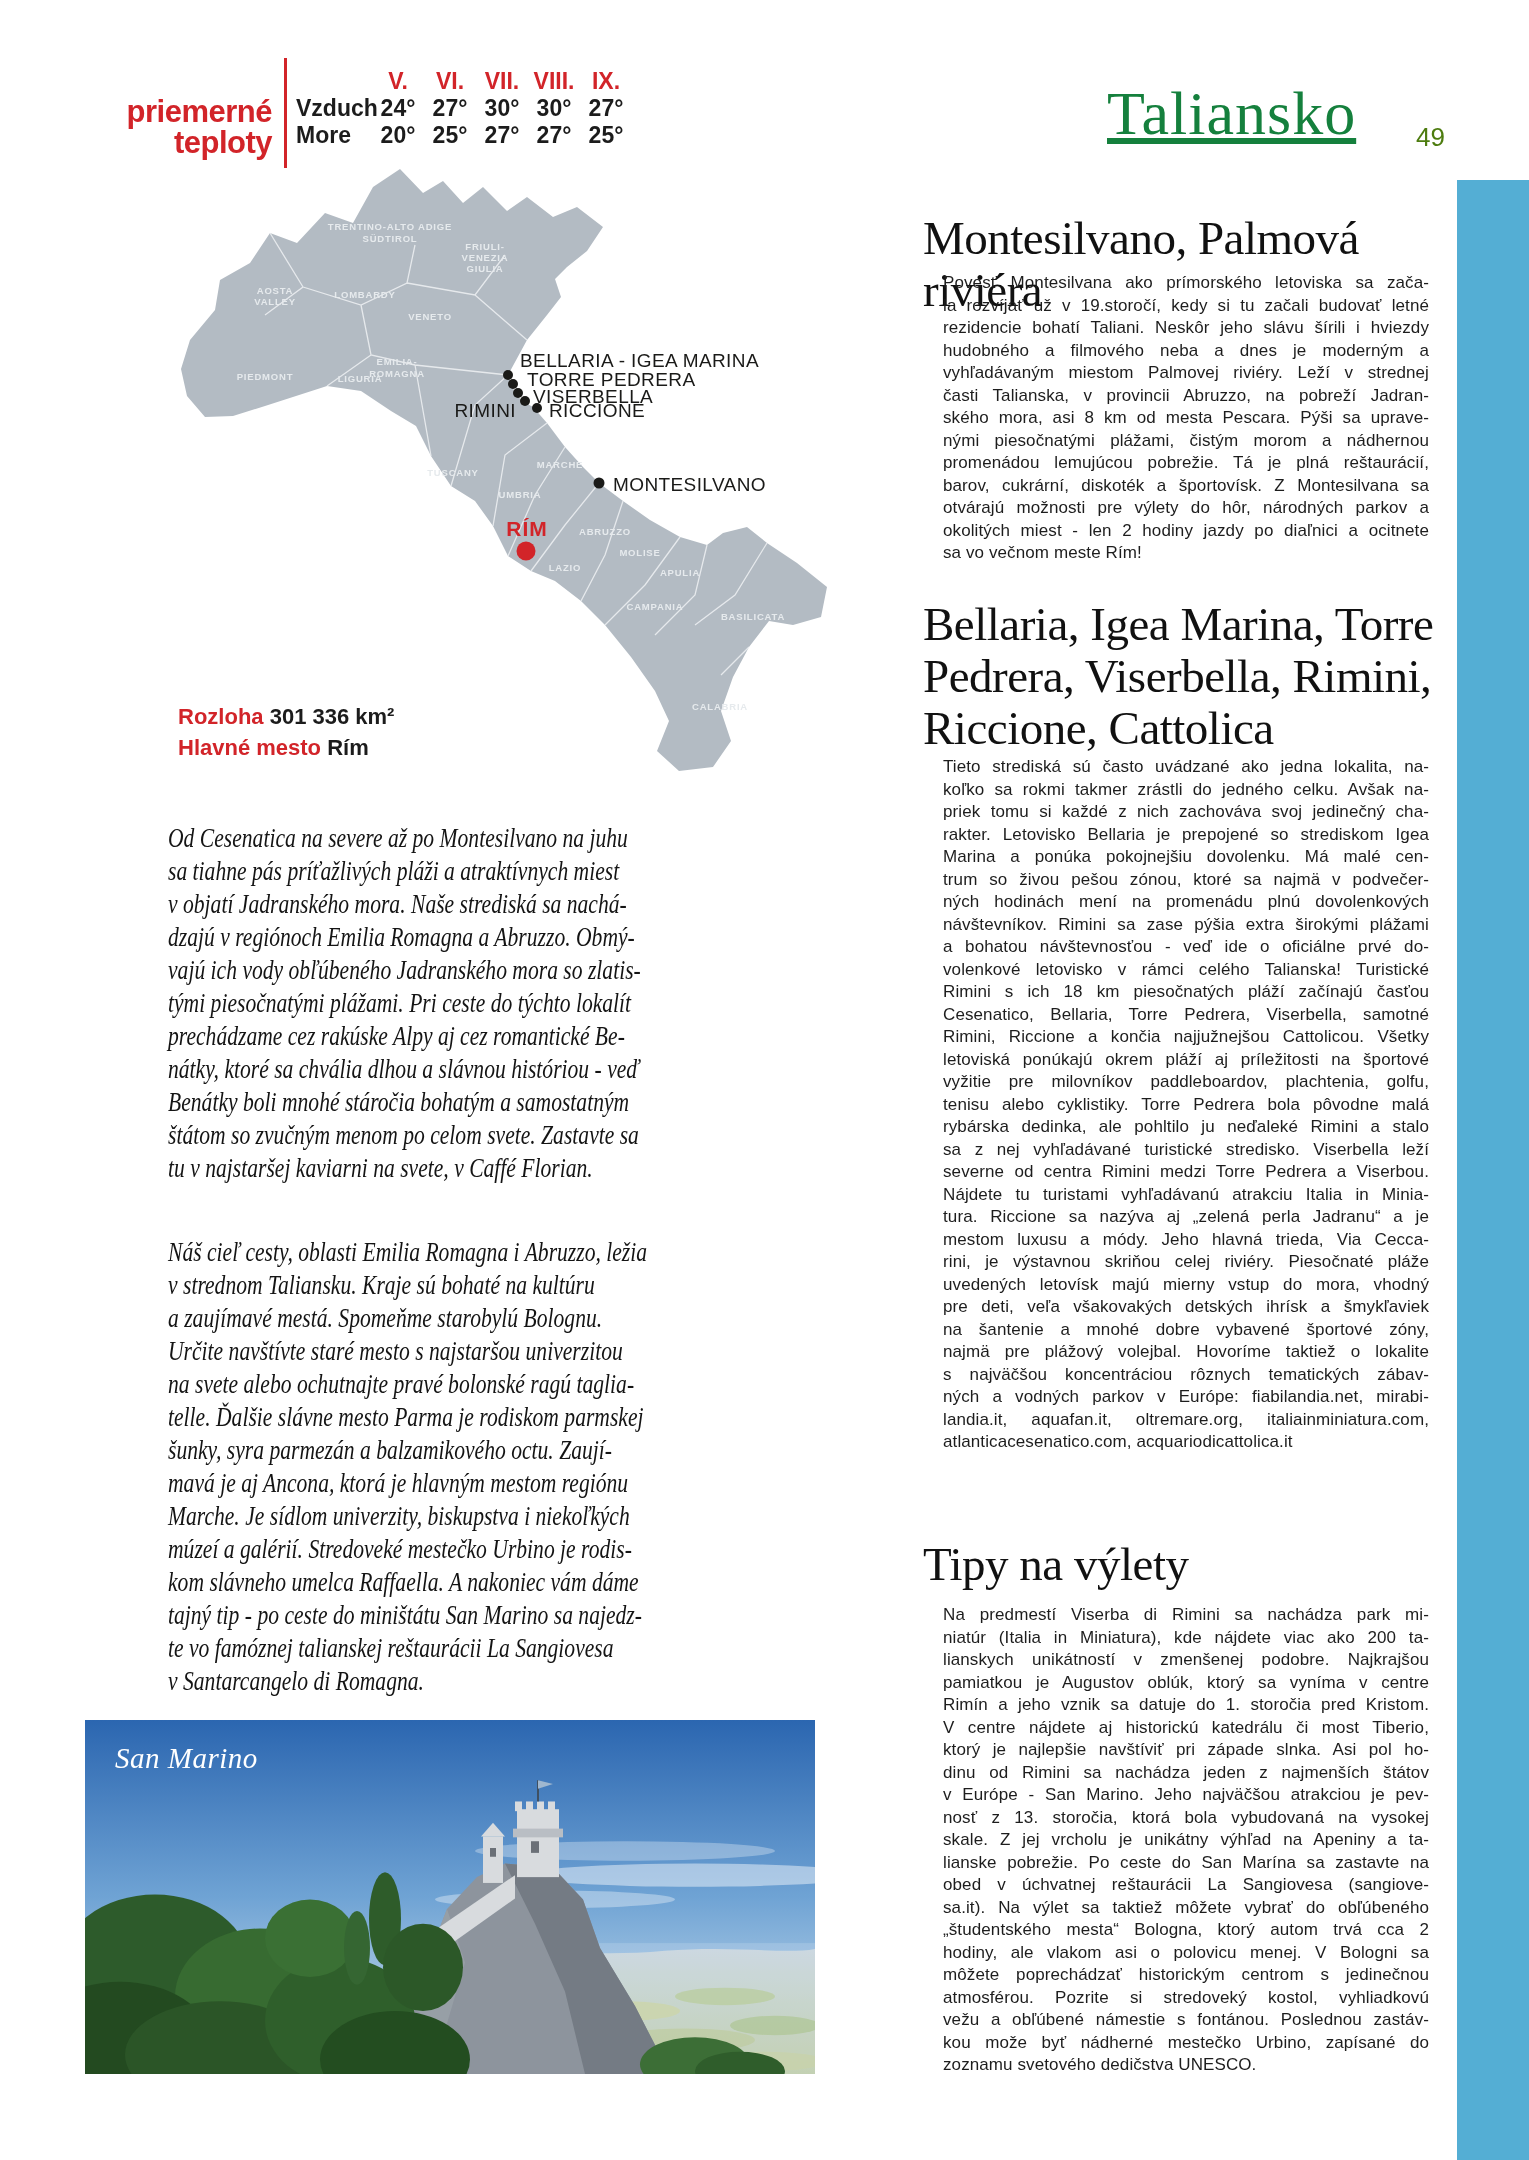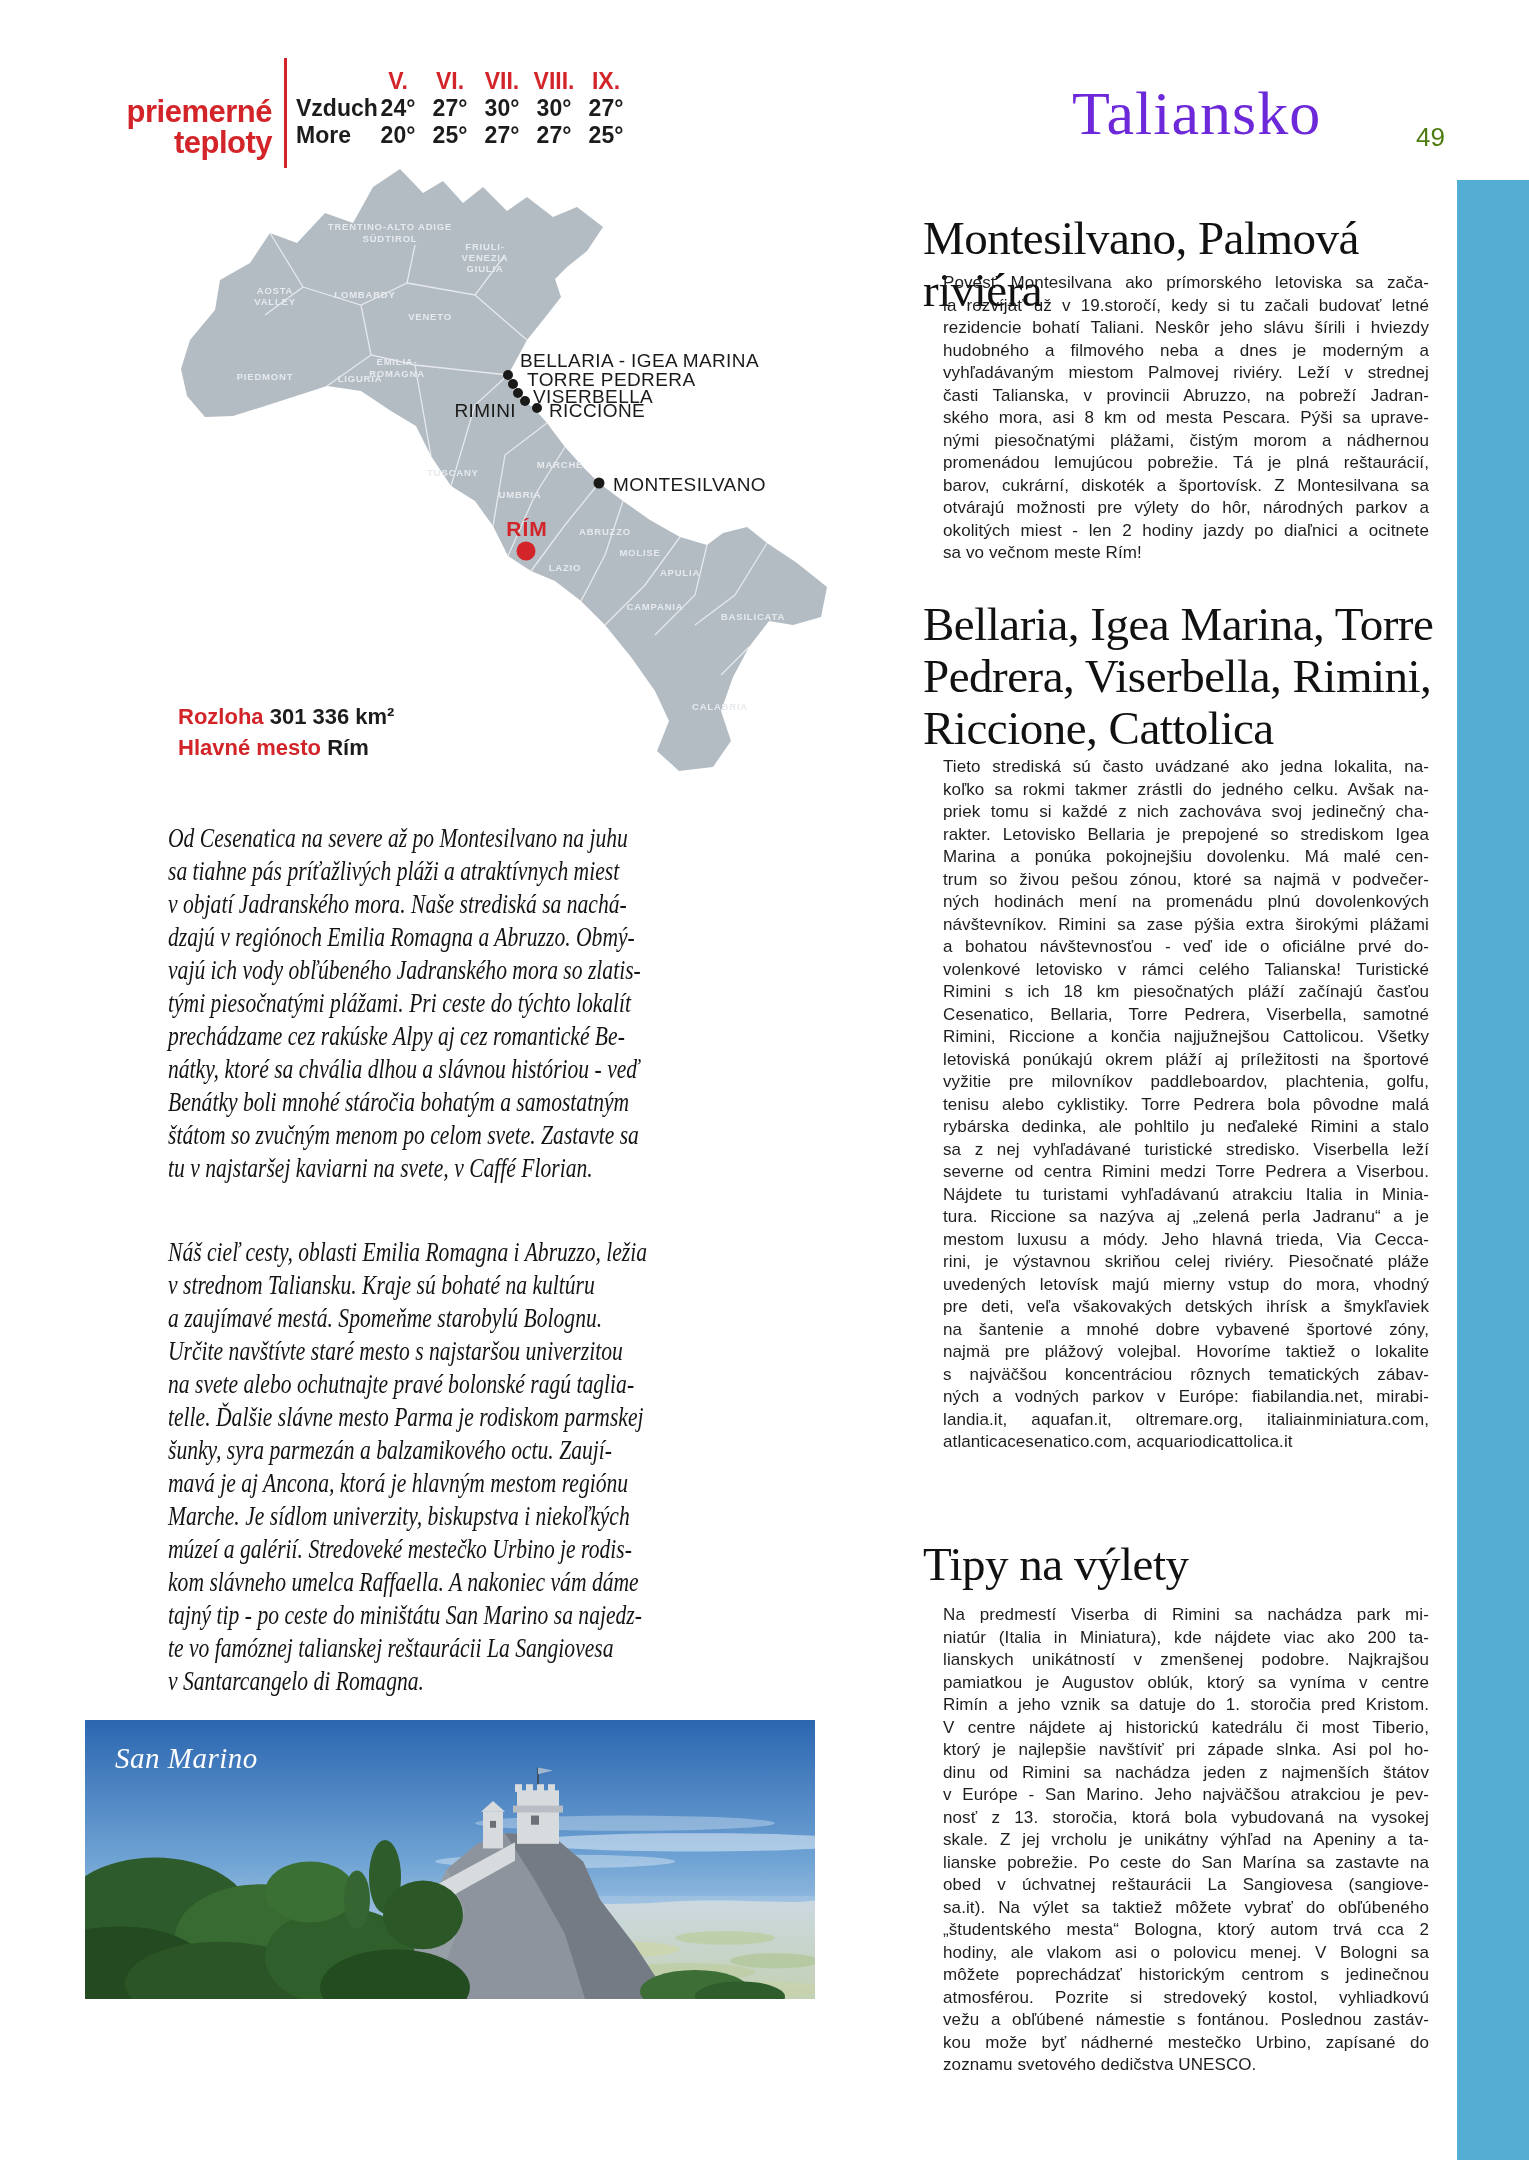--- a/index.html
+++ b/index.html
@@ -11,22 +11,22 @@
               color:#d22429;font-weight:bold;font-size:31px;line-height:31px;letter-spacing:-0.5px;}
   .temp-divider{position:absolute;left:284px;top:58px;width:3px;height:110px;background:#d22429;}
   .temp-grid{position:absolute;left:296px;top:68px;display:grid;
              grid-template-columns:76px repeat(5,52px);line-height:27px;
              font-size:23px;font-weight:bold;}
   .tg-month{color:#d22429;text-align:center;}
   .tg-val{text-align:center;}
   .tg-rowlabel{text-align:left;}
 
   
-  .page-title{position:absolute;left:1072px;top:80px;font-family:"Liberation Serif",serif;
-              font-size:62px;line-height:66px;color:#6d28d9;letter-spacing:1px;}
+  .page-title{position:absolute;left:1107px;top:80px;font-family:"Liberation Serif",serif;
+              font-size:62px;line-height:66px;color:#15803d;letter-spacing:1px;text-decoration:underline;}
   .page-number{position:absolute;left:1416px;top:122px;font-size:26px;color:#4d7c0f;}
 
   
   .side-bar{position:absolute;left:1457px;top:180px;width:72px;height:1980px;background:#54aed4;}
 
   
   .map-wrap{position:absolute;left:175px;top:155px;width:660px;height:620px;}
   .map-wrap svg{width:100%;height:100%;}
   .region-label{fill:#e6eaed;font-family:"Liberation Sans",sans-serif;font-size:9.5px;
                 font-weight:bold;letter-spacing:.8px;text-anchor:middle;}
@@ -40,21 +40,21 @@
   .facts-col2{left:417px;}
   .red{color:#d22429;}
 
   
   .intro-para{position:absolute;left:168px;width:570px;transform:scaleX(.8);transform-origin:left top;
               font-family:"Liberation Serif",serif;font-style:italic;font-size:27px;line-height:33px;color:#141414;}
   .intro-1{top:822px;}
   .intro-2{top:1236px;}
 
   
-  .photo{position:absolute;left:85px;top:1720px;width:730px;height:279px;overflow:hidden;text-decoration:underline;}
+  .photo{position:absolute;left:85px;top:1720px;width:730px;height:354px;overflow:hidden;text-decoration:underline;}
   .photo svg{display:block;width:100%;height:100%;}
   .photo-caption{position:absolute;left:30px;top:22px;color:#ffffff;
                  font-family:"Liberation Serif",serif;font-style:italic;font-size:29px;letter-spacing:.5px;}
 
   
   .rightcol{position:absolute;left:906px;top:0;width:552px;}
   .art-heading{position:absolute;left:17px;font-family:"Liberation Serif",serif;color:#111;
                font-size:47px;line-height:52px;letter-spacing:-0.5px;}
   .h1{top:212px;}
   .h2{top:598px;max-width:515px;}

